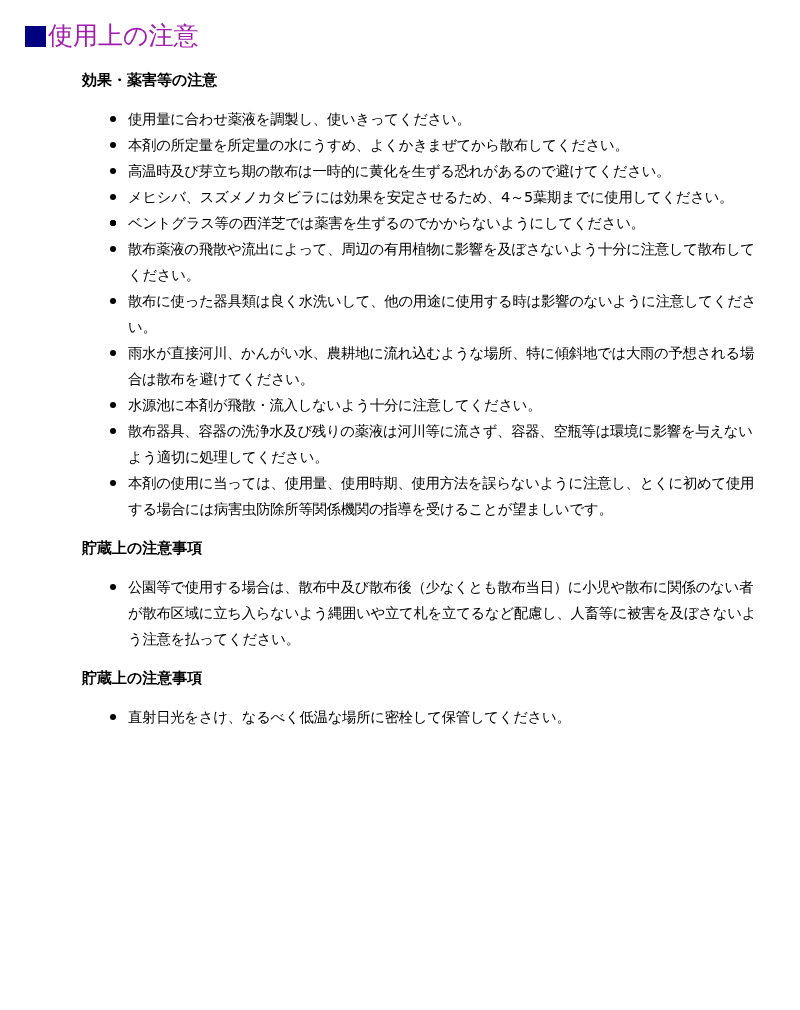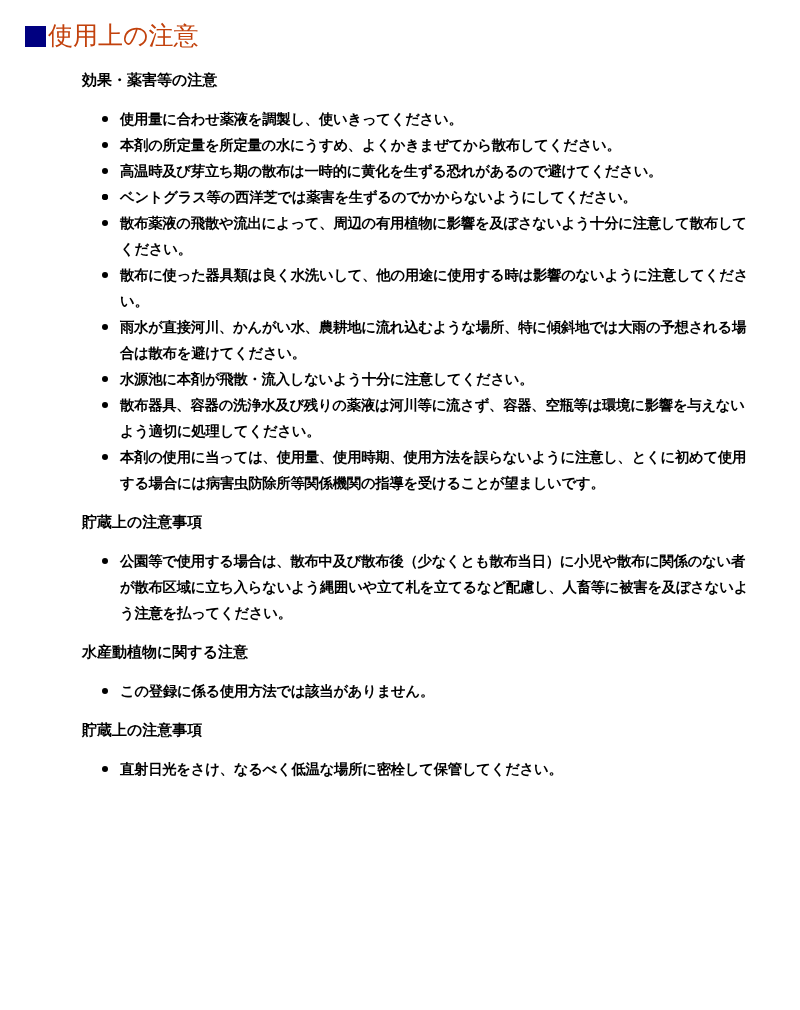--- a/index.html
+++ b/index.html
@@ -14,21 +14,21 @@
       font-family: "DejaVu Sans", "Liberation Sans", sans-serif;
       color: #000000;
     }
     .page {
       position: relative;
       padding: 18px 0 0 25px;
     }
     .page-title {
       font-size: 25px;
       line-height: 36px;
-      color: #c2410c;
+      color: #a21caf;
       margin: 0 0 10px 0;
       font-weight: normal;
       letter-spacing: 0px;
       display: flex;
       align-items: center;
     }
     .title-square {
       display: inline-block;
       width: 21px;
       height: 21px;
@@ -40,23 +40,22 @@
       margin-bottom: 10px;
     }
     .section-heading {
       font-size: 15px;
       font-weight: bold;
       line-height: 20px;
       margin: 16px;
     }
     .bullets {
       list-style: none;
-      margin: 0;
+      margin: 8px;
       padding: 0 0 0 54px;
-      font-weight: bold;
     }
     .bullet-item {
       position: relative;
       font-size: 14.4px;
       line-height: 26px;
       width: 638px;
       letter-spacing: -0.3px;
     }
     .bullet-dot {
       position: absolute;
@@ -77,44 +76,39 @@
     <span class="title-square"></span>
     <span>使用上の注意</span>
   </h1>
 
   <div class="section">
     <h2 class="section-heading">効果・薬害等の注意</h2>
     <ul class="bullets">
       <li class="bullet-item"><span class="bullet-dot"></span><span>使用量に合わせ薬液を調製し、使いきってください。</span></li>
       <li class="bullet-item"><span class="bullet-dot"></span><span>本剤の所定量を所定量の水にうすめ、よくかきまぜてから散布してください。</span></li>
       <li class="bullet-item"><span class="bullet-dot"></span><span>高温時及び芽立ち期の散布は一時的に黄化を生ずる恐れがあるので避けてください。</span></li>
+      <li class="bullet-item"><span class="bullet-dot"></span><span>メヒシバ、スズメノカタビラには効果を安定させるため、4～5葉期までに使用してください。</span></li>
       <li class="bullet-item"><span class="bullet-dot"></span></li>
       <li class="bullet-item"><span class="bullet-dot"></span><span>ベントグラス等の西洋芝では薬害を生ずるのでかからないようにしてください。</span></li>
       <li class="bullet-item"><span class="bullet-dot"></span><span>散布薬液の飛散や流出によって、周辺の有用植物に影響を及ぼさないよう十分に注意して散布してください。</span></li>
       <li class="bullet-item"><span class="bullet-dot"></span><span>散布に使った器具類は良く水洗いして、他の用途に使用する時は影響のないように注意してください。</span></li>
       <li class="bullet-item"><span class="bullet-dot"></span><span>雨水が直接河川、かんがい水、農耕地に流れ込むような場所、特に傾斜地では大雨の予想される場合は散布を避けてください。</span></li>
       <li class="bullet-item"><span class="bullet-dot"></span><span>水源池に本剤が飛散・流入しないよう十分に注意してください。</span></li>
       <li class="bullet-item"><span class="bullet-dot"></span><span>散布器具、容器の洗浄水及び残りの薬液は河川等に流さず、容器、空瓶等は環境に影響を与えないよう適切に処理してください。</span></li>
       <li class="bullet-item"><span class="bullet-dot"></span><span>本剤の使用に当っては、使用量、使用時期、使用方法を誤らないように注意し、とくに初めて使用する場合には病害虫防除所等関係機関の指導を受けることが望ましいです。</span></li>
     </ul>
   </div>
 
   <div class="section">
     <h2 class="section-heading">貯蔵上の注意事項</h2>
     <ul class="bullets">
       <li class="bullet-item"><span class="bullet-dot"></span><span>公園等で使用する場合は、散布中及び散布後（少なくとも散布当日）に小児や散布に関係のない者が散布区域に立ち入らないよう縄囲いや立て札を立てるなど配慮し、人畜等に被害を及ぼさないよう注意を払ってください。</span></li>
     </ul>
   </div>
 
-  <div class="section">
-    <h2 class="section-heading">水産動植物に関する注意</h2>
-    <ul class="bullets">
-      <li class="bullet-item"><span class="bullet-dot"></span><span>この登録に係る使用方法では該当がありません。</span></li>
-    </ul>
-  </div>
 
   <div class="section">
     <h2 class="section-heading">貯蔵上の注意事項</h2>
     <ul class="bullets">
       <li class="bullet-item"><span class="bullet-dot"></span><span>直射日光をさけ、なるべく低温な場所に密栓して保管してください。</span></li>
     </ul>
   </div>
 </div>
 
 </body></html>

